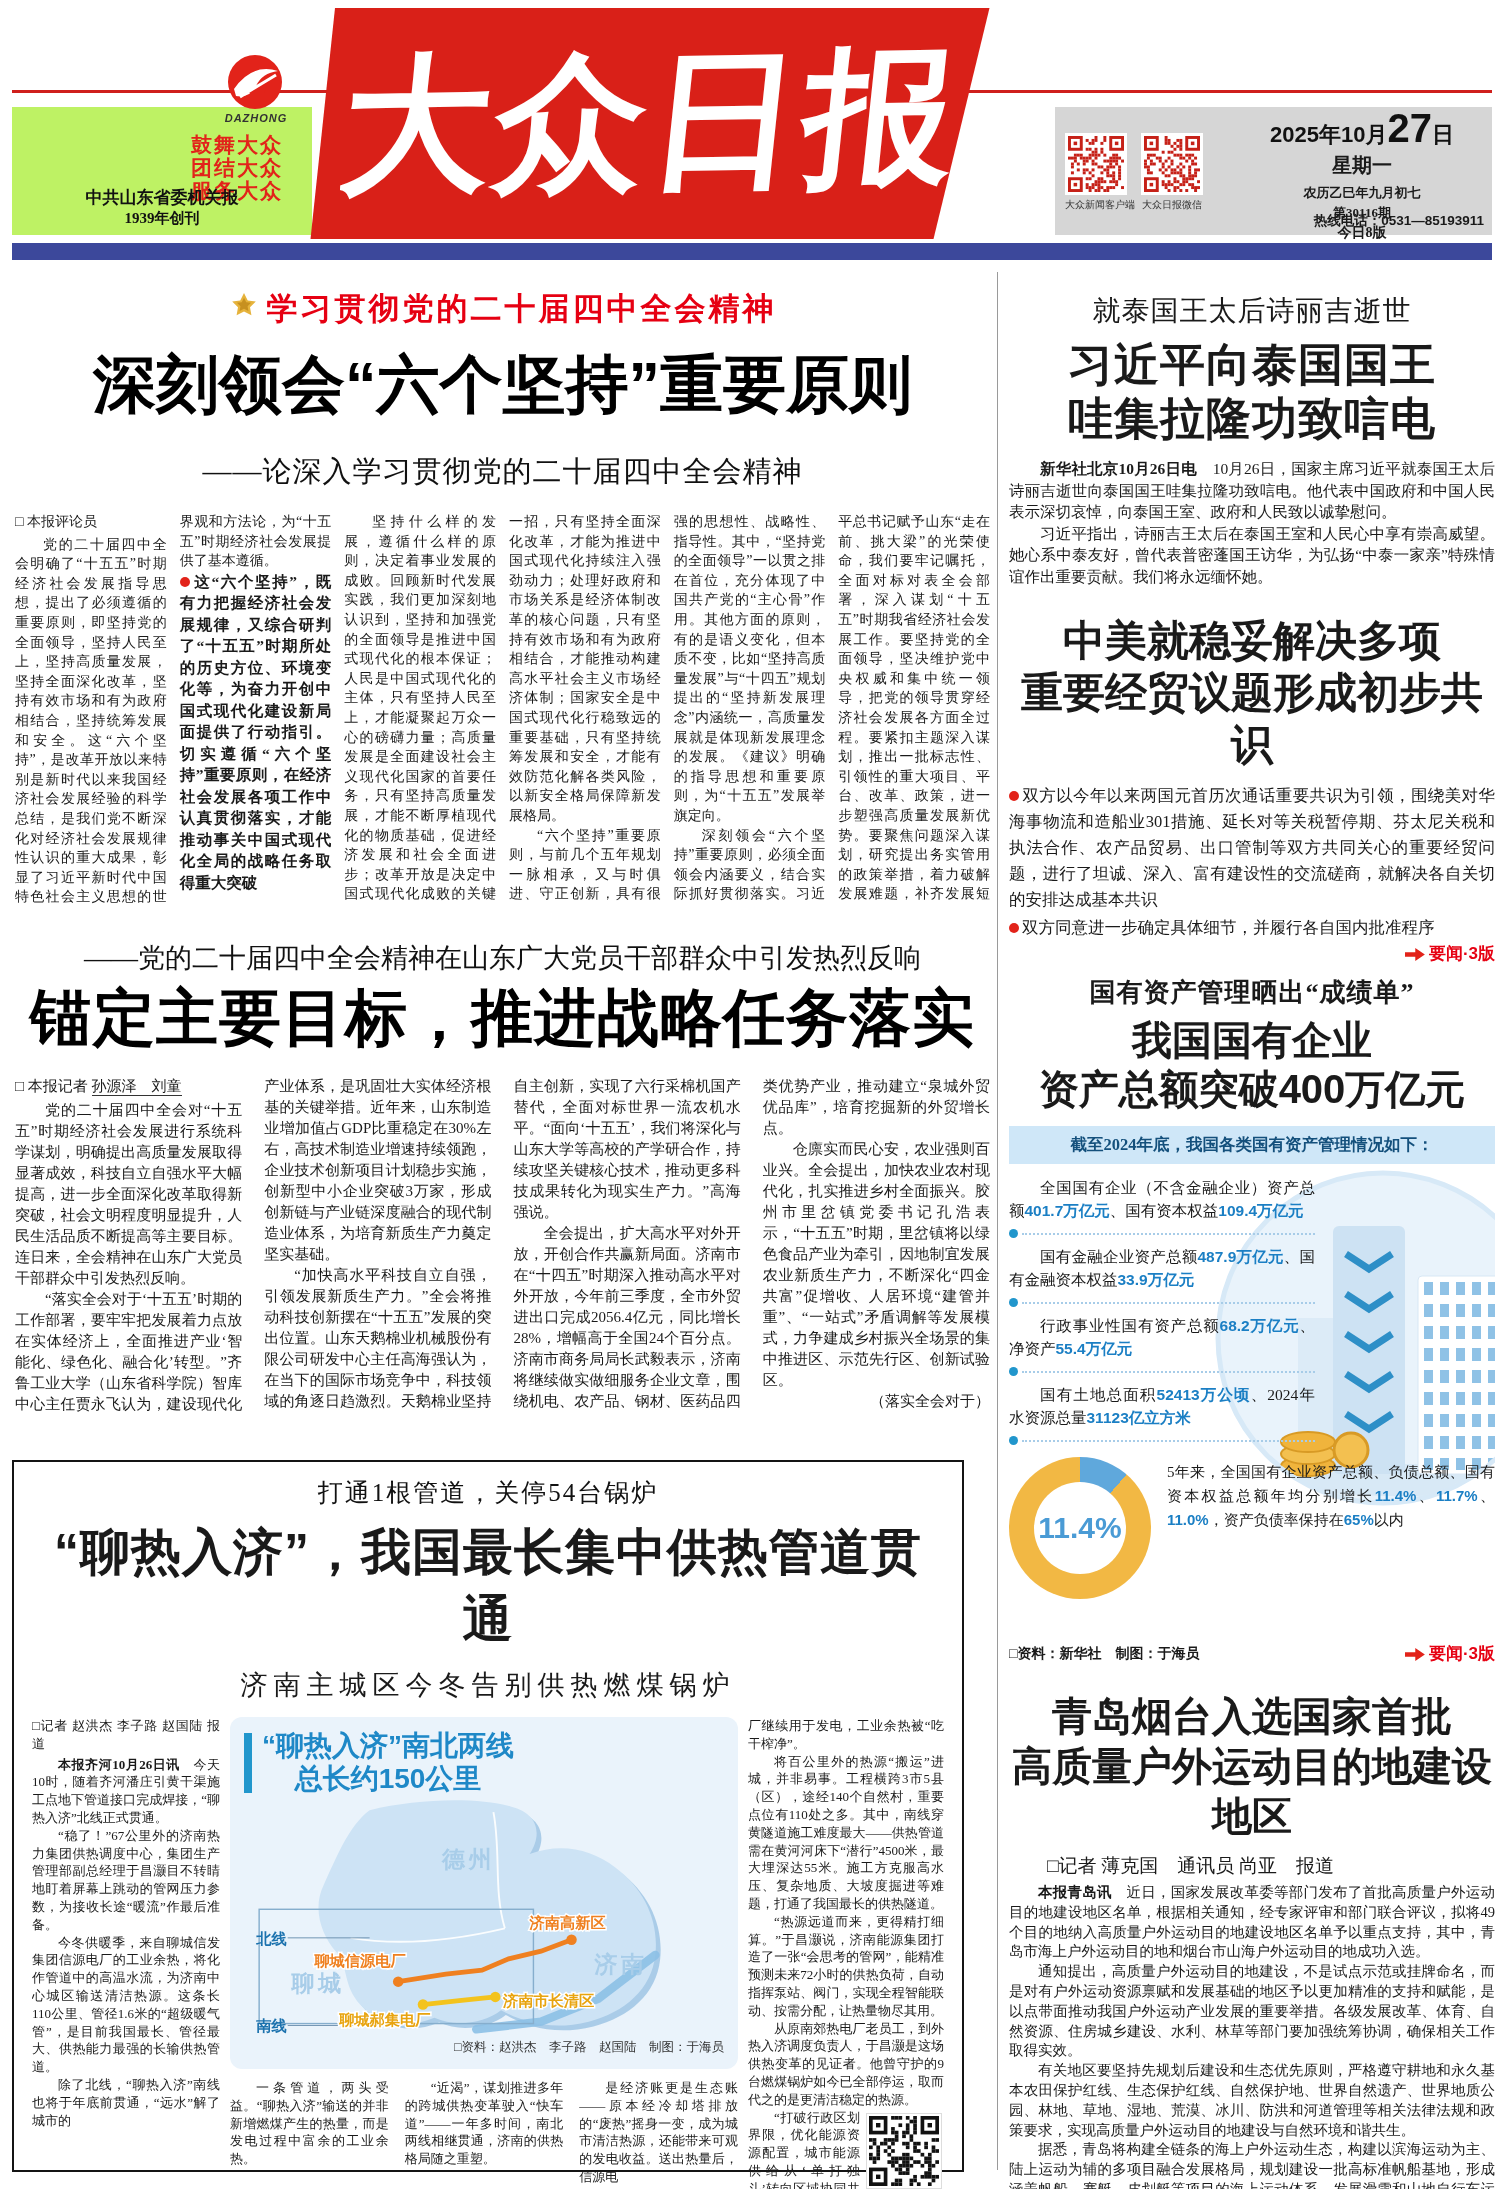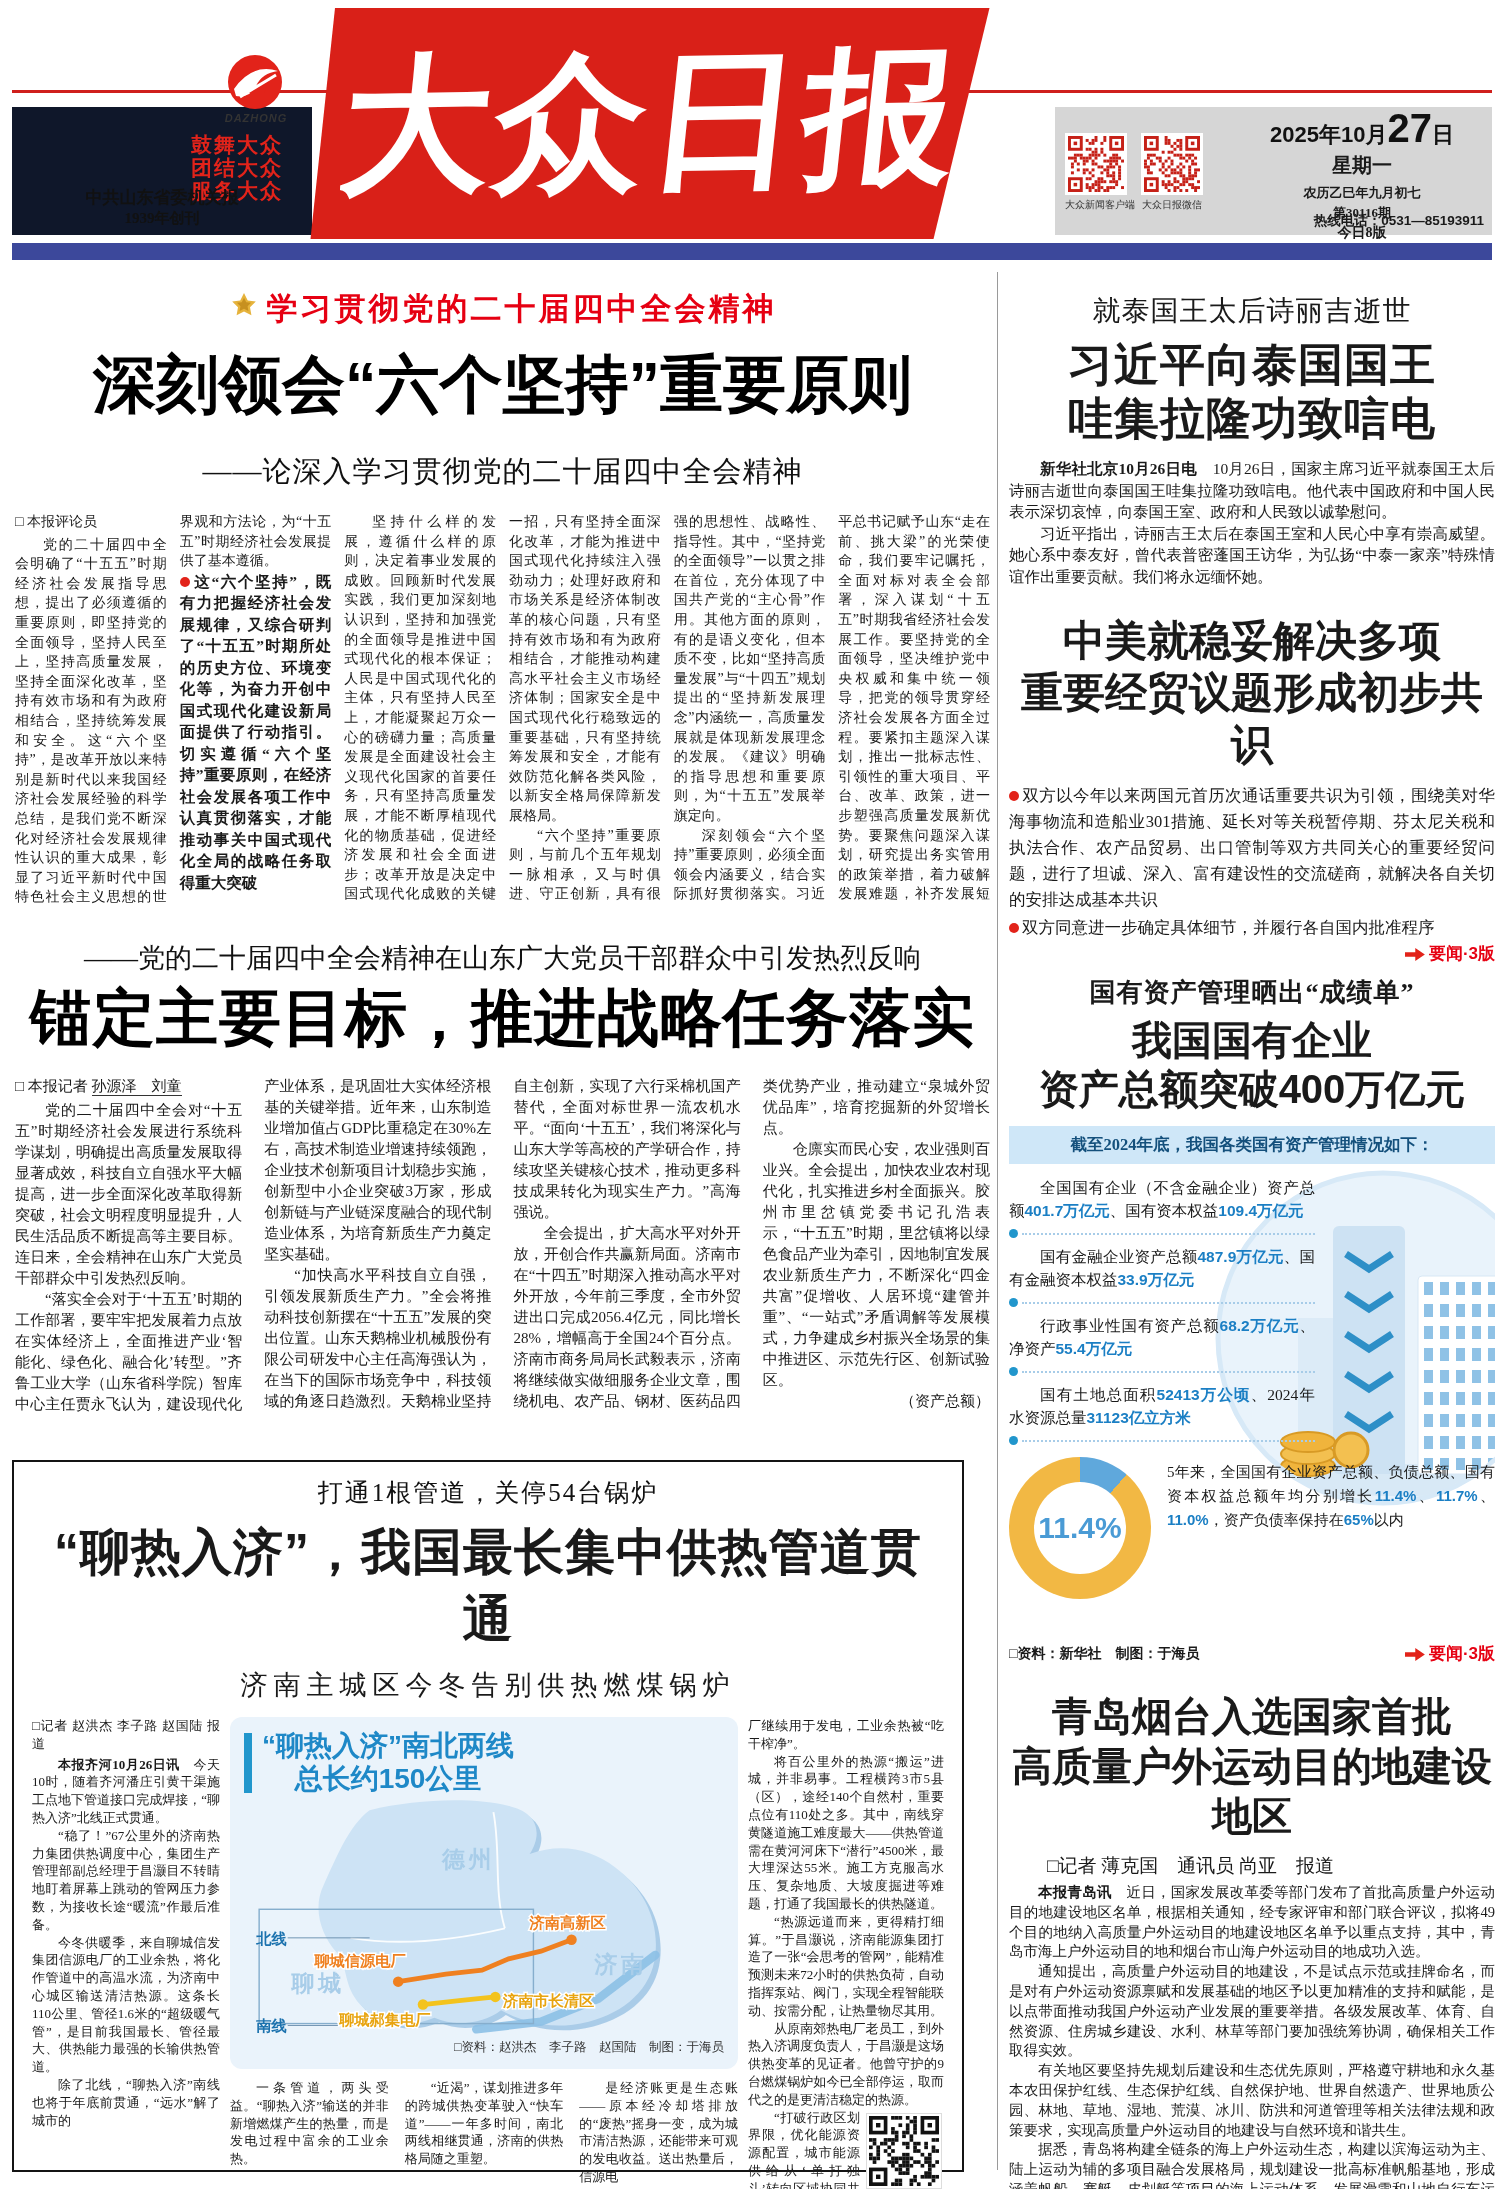--- a/index.html
+++ b/index.html
@@ -8,21 +8,21 @@
           font-family:"Liberation Serif","DejaVu Serif",serif; color:#1a1a1a; margin:0 auto; }
 
   
   .m-line { position:absolute; height:3px; background:#cf1f1c; }
   #m-line-left { left:12px; top:90px; width:340px; }
   #m-line-right { left:960px; top:90px; width:532px; }
   #m-logo { position:absolute; left:226px; top:53px; width:58px; height:58px; z-index:3; }
   #m-logo-sub { position:absolute; left:196px; top:112px; width:120px; text-align:center;
                 font-family:"Liberation Sans",sans-serif; font-style:italic; font-weight:bold;
                 font-size:11px; letter-spacing:1px; color:#333; z-index:3; }
-  #m-left-box { position:absolute; left:12px; top:107px; width:300px; height:128px; background:#0f172a; }
+  #m-left-box { position:absolute; left:12px; top:107px; width:300px; height:128px; background:#bef264; }
   .slogans { margin:26px 0 0 160px; width:130px; text-align:center; }
   .slogans div { font-family:"Liberation Sans",sans-serif; font-weight:bold; font-size:21px;
                  line-height:23px; color:#e2231a; letter-spacing:2px; }
   #m-org { position:absolute; left:0; top:-26px; width:300px; text-align:center; font-weight:bold;
            font-size:17px; color:#111; }
   #m-found { position:absolute; left:0; top:-3px; width:300px; text-align:center; font-weight:bold;
              font-size:15px; color:#111; }
   #m-org-wrap { position:absolute; left:12px; top:212px; width:300px; height:50px; }
   #m-banner { position:absolute; left:300px; top:8px; width:700px; height:231px; z-index:2; }
   #m-banner .red { position:absolute; inset:0; background:#d92018;
@@ -476,21 +476,21 @@
     <div id="art2">
       <div id="a2-subtitle">——党的二十届四中全会精神在山东广大党员干部群众中引发热烈反响</div>
       <div id="a2-headline">锚定主要目标，推进战略任务落实</div>
       <div id="a2-body">
         <p class="byline"><span>□ 本报记者 </span><span class="u">孙源泽　刘童</span></p>
         <p>党的二十届四中全会对“十五五”时期经济社会发展进行系统科学谋划，明确提出高质量发展取得显著成效，科技自立自强水平大幅提高，进一步全面深化改革取得新突破，社会文明程度明显提升，人民生活品质不断提高等主要目标。连日来，全会精神在山东广大党员干部群众中引发热烈反响。</p>
         <p>“落实全会对于‘十五五’时期的工作部署，要牢牢把发展着力点放在实体经济上，全面推进产业‘智能化、绿色化、融合化’转型。”齐鲁工业大学（山东省科学院）智库中心主任贾永飞认为，建设现代化产业体系，是巩固壮大实体经济根基的关键举措。近年来，山东制造业增加值占GDP比重稳定在30%左右，高技术制造业增速持续领跑，企业技术创新项目计划稳步实施，创新型中小企业突破3万家，形成创新链与产业链深度融合的现代制造业体系，为培育新质生产力奠定坚实基础。</p>
         <p>“加快高水平科技自立自强，引领发展新质生产力。”全会将推动科技创新摆在“十五五”发展的突出位置。山东天鹅棉业机械股份有限公司研发中心主任高海强认为，在当下的国际市场竞争中，科技领域的角逐日趋激烈。天鹅棉业坚持自主创新，实现了六行采棉机国产替代，全面对标世界一流农机水平。“面向‘十五五’，我们将深化与山东大学等高校的产学研合作，持续攻坚关键核心技术，推动更多科技成果转化为现实生产力。”高海强说。</p>
         <p>全会提出，扩大高水平对外开放，开创合作共赢新局面。济南市在“十四五”时期深入推动高水平对外开放，今年前三季度，全市外贸进出口完成2056.4亿元，同比增长28%，增幅高于全国24个百分点。济南市商务局局长武毅表示，济南将继续做实做细服务企业文章，围绕机电、农产品、钢材、医药品四类优势产业，推动建立“泉城外贸优品库”，培育挖掘新的外贸增长点。</p>
         <p>仓廪实而民心安，农业强则百业兴。全会提出，加快农业农村现代化，扎实推进乡村全面振兴。胶州市里岔镇党委书记孔浩表示，“十五五”时期，里岔镇将以绿色食品产业为牵引，因地制宜发展农业新质生产力，不断深化“四金共富”促增收、人居环境“建管并重”、“一站式”矛盾调解等发展模式，力争建成乡村振兴全场景的集中推进区、示范先行区、创新试验区。</p>
-        <p class="jump">（资产总额）</p>
+        <p class="jump">（落实全会对于）</p>
       </div>
     </div>
   </div>
 
   <div id="box3">
     <div id="b3-kicker">打通1根管道，关停54台锅炉</div>
     <div id="b3-headline">“聊热入济”，我国最长集中供热管道贯通</div>
     <div id="b3-deck">济南主城区今冬告别供热燃煤锅炉</div>
     <div id="b3-grid">
       <div class="b3col">

